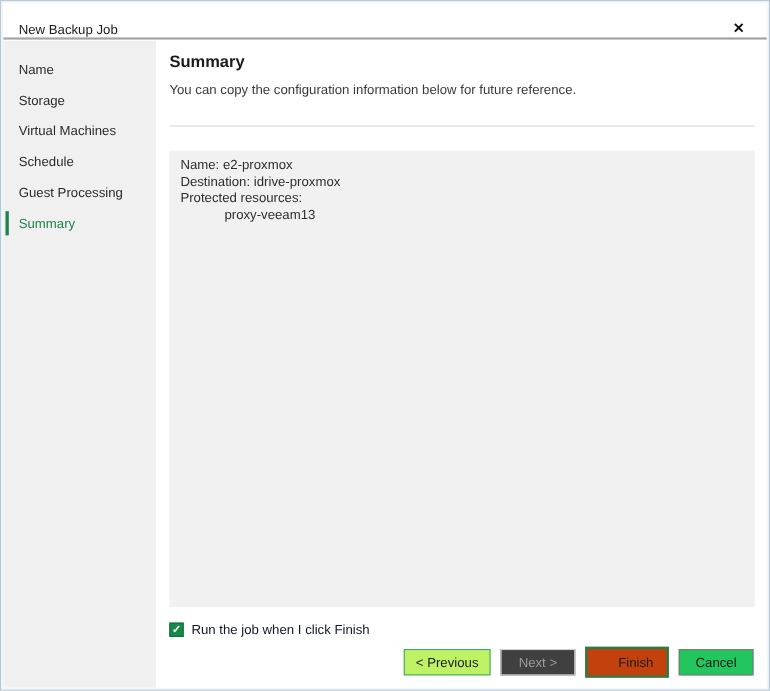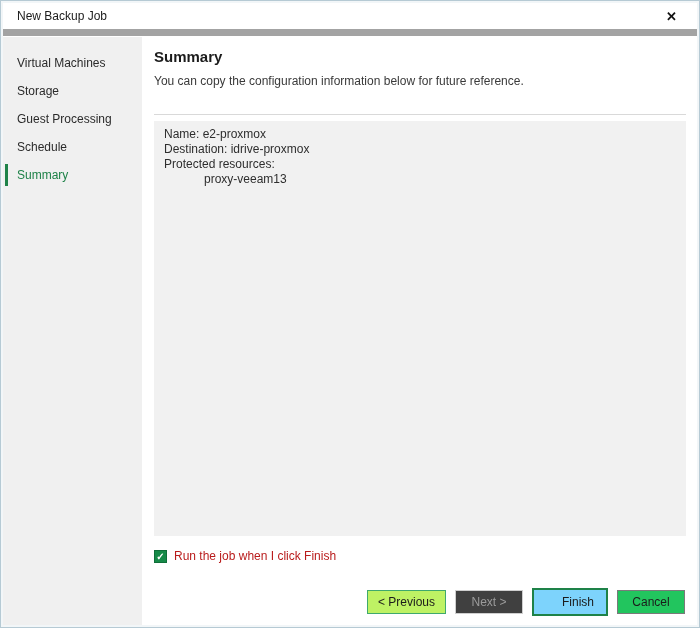--- a/index.html
+++ b/index.html
@@ -5,22 +5,22 @@
   * { margin:0; padding:0; box-sizing:border-box; }
   html,body { width:700px; height:628px; background:#eef3f5; font-family:"Liberation Sans", sans-serif; }
   .window {
     position:absolute; left:0; top:0; width:700px; height:628px;
     background:#ffffff; border:1px solid #b6cad4;
     box-shadow: inset 0 0 0 2px #f2f6f8;
   }
   
   .titlebar {
     position:absolute; left:2px; top:2px; right:2px; height:33px;
-    background:#ffffff; border-bottom:7px solid #a3a3a3;
-    display:flex; align-items:center; padding:0 14px;gap:17px;
+    background:#ffffff; border-bottom:2px solid #a3a3a3;
+    display:flex; align-items:flex-end; padding:0 14px;gap:17px;
   }
   .title { font-size:12px; color:#1b1b1b; }
   .close-btn {
     margin-left:auto; font-size:13px; font-weight:bold; color:#111;
     cursor:pointer; padding:2px 6px; line-height:1;
   }
   
   .sidebar {
     position:absolute; left:2px; top:36px; width:139px; bottom:2px;
     background:#f0f0f0; padding-top:12px;
@@ -37,73 +37,77 @@
   }
   
   .content {
     position:absolute; left:141px; top:36px; right:2px; bottom:2px;
     background:#ffffff; padding:0 11px 0 12px;
   }
   .heading { margin-top:11px; font-size:15px; font-weight:bold; color:#1b1b1b; }
   .description { margin-top:9px; font-size:12px; color:#3a3a3a; }
   .divider { margin-top:26px; height:1px; background:#d9d9d9; }
   .summary-box {
-    margin-top:6px; height:415px; background:#f1f1f1;
+    margin-top:22px; height:415px; background:#f1f1f1;
     padding:6px 10px; font-size:12px; line-height:15px; color:#2e2e2e;
     white-space:pre; overflow:auto;
   }
   .checkbox-row { margin-top:13px; display:flex; align-items:center; gap:7px; }
   .checkbox {
     width:13px; height:13px; background:#168a48; border:1px solid #0f6e39;
     color:#ffffff; font-size:10px; font-weight:bold;
     display:flex; align-items:center; justify-content:center; cursor:pointer;
   }
-  .checkbox-label { font-size:12px; color:#b91c1c; }
+  .checkbox-label { font-size:12px; color:#0f172a; }
   
   .btn-row {
     position:absolute; right:12px; bottom:9px;
     display:flex; align-items:center; gap:9px;
   }
   .btn {
     min-width:68px; height:24px; font-size:12px; color:#1b1b1b;
     display:flex; align-items:center; justify-content:center;
     padding:0 10px; cursor:pointer; background:#ffffff; border:1px solid #7a7a7a;
     font-family:"Liberation Sans", sans-serif;
   }
   .btn-previous { background:#bef264; border:1px solid #3fa96d; }
   .btn-next { background:#404040; border:1px solid #cfcfcf; color:#9b9b9b; cursor:default; }
-  .btn-finish { min-width:76px; height:28px; border:2px solid #1e8248; background:#7dd3fc;padding-left:26px; }
+  .btn-finish { min-width:76px; height:28px; border:2px solid #1e8248; background:#c2410c;padding-left:26px; }
   .btn-cancel { background:#22c55e; border:1px solid #7a7a7a; }
 </style>
 </head>
 <body>
 
 <div class="window">
 
   <div class="titlebar">
     <span class="title">New Backup Job</span>
     <span class="close-btn">✕</span>
   </div>
 
   <div class="sidebar">
     <div class="side-item">
 
-      <span>Virtual Machines</span>
+      <span>Name</span>
     </div>
     <div class="side-item">
 
       <span>Storage</span>
     </div>
     <div class="side-item">
 
-      <span>Guest Processing</span>
+      <span>Virtual Machines</span>
     </div>
     <div class="side-item">
 
       <span>Schedule</span>
+    </div>
+    <div class="side-item">
+
+      <span>Guest Processing</span>
     </div>
     <div class="side-item active">
       <span class="bar"></span>
       <span>Summary</span>
     </div>
   </div>
 
   <div class="content">
     <div class="heading">Summary</div>
     <div class="description">You can copy the configuration information below for future reference.</div>

